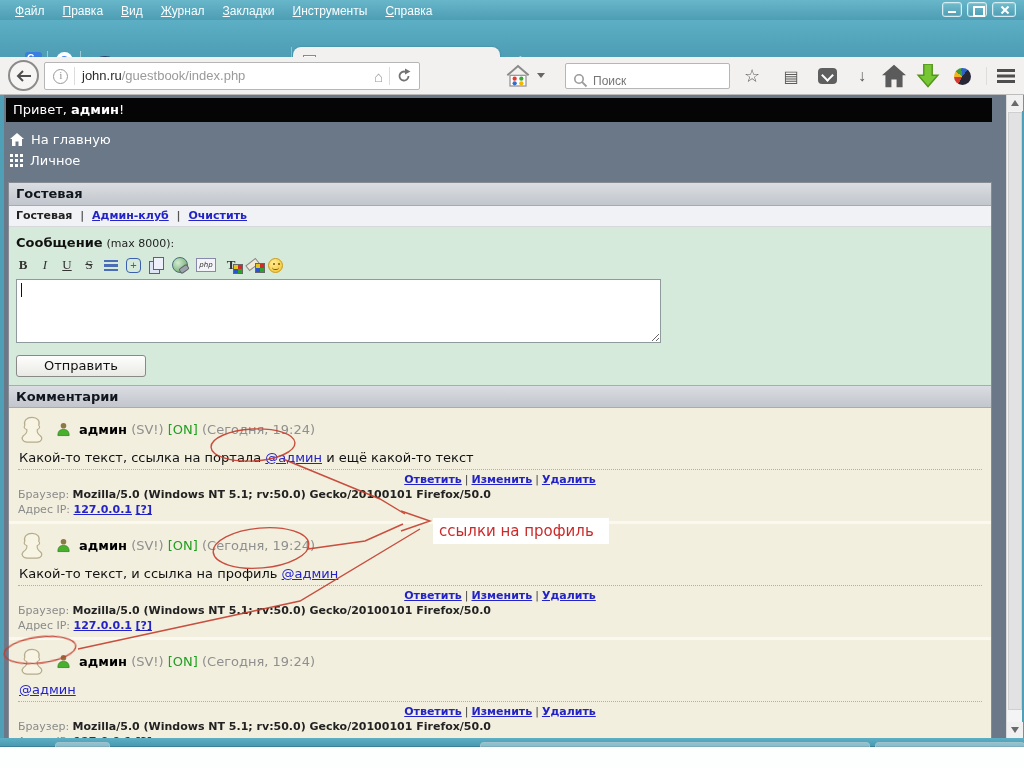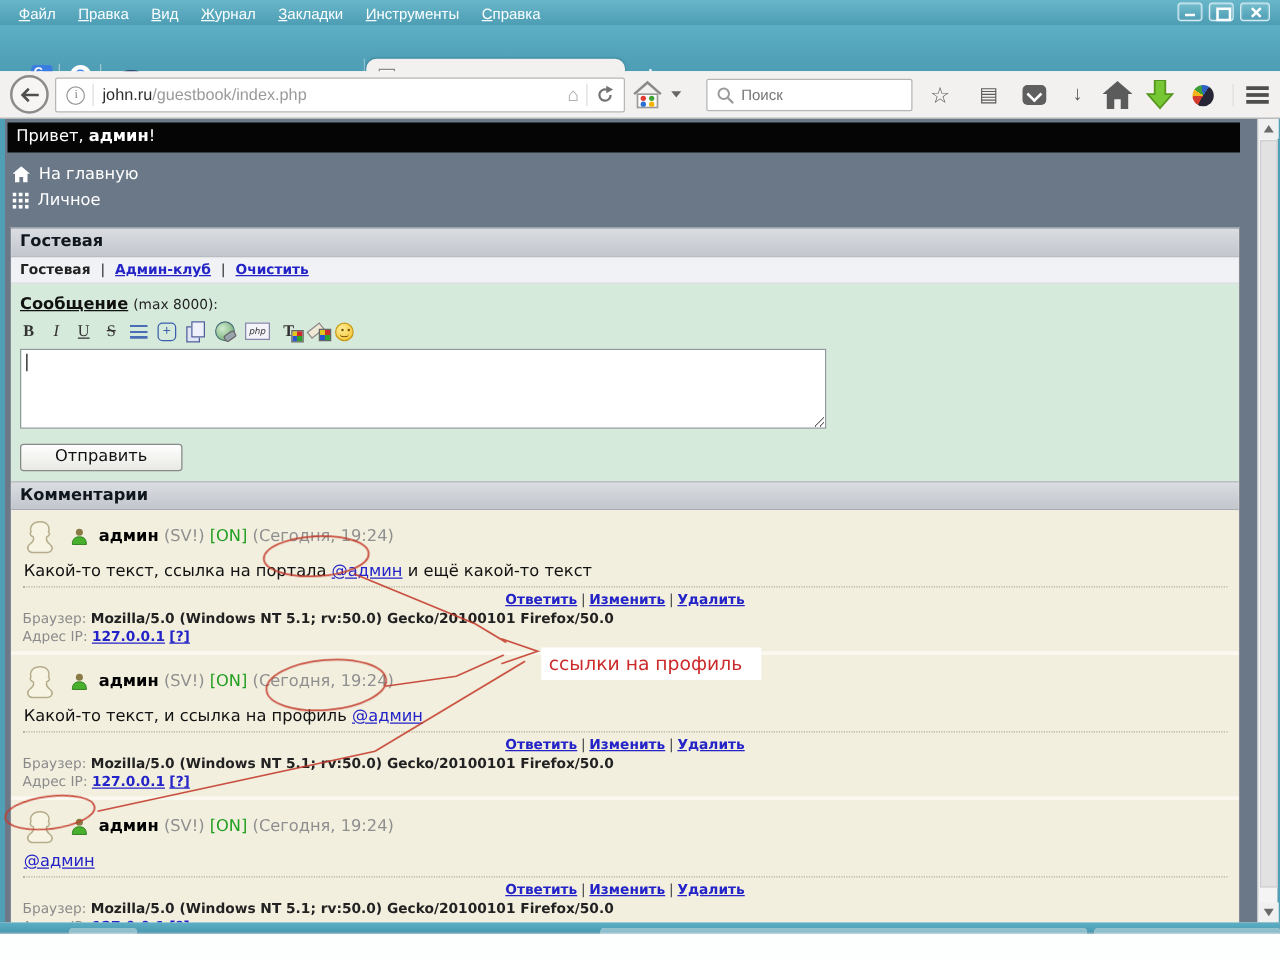--- a/index.html
+++ b/index.html
@@ -47,34 +47,34 @@
   .icon-cms::before { content:""; position:absolute; left:2px; top:0; width:11px; height:7px;
               background:linear-gradient(#fafafa 0 2px,#9a9a9a 2px 3px,#dcdcdc 3px 5px,#9a9a9a 5px 7px); border:1px solid #8a8a8a; }
   .cms-txt { position:absolute; left:0; bottom:-1px; color:#d42a1e; font-size:7px; font-weight:bold; }
   .newtab { position:absolute; left:512px; top:31px; color:#eefafd; font-size:15px; font-weight:bold; padding:0 4px; }
 
   
   .navbar { position:absolute; left:0; top:57px; width:1024px; height:38px; background:#f3f1ef;
             border-bottom:1px solid #bcbcbc; }
   .backbtn { position:absolute; left:8px; top:3px; width:31px; height:31px; border:2px solid #8b8b8b;
              border-radius:50%; background:#f6f5f3; display:flex; align-items:center; justify-content:center; }
-  .urlbar { position:absolute; left:44px; top:5px; width:456px; height:28px; background:#fff;
+  .urlbar { position:absolute; left:44px; top:5px; width:376px; height:28px; background:#fff;
             border:1px solid #b6b6b6; border-radius:2px; display:flex; align-items:center; }
   .info-badge { position:relative; width:15px; height:15px; border:1px solid #999; border-radius:50%; margin:0 6px 0 8px; }
   .info-badge::after { content:"i"; position:absolute; left:5.5px; top:0px; font-size:10px; color:#888; font-family:"Liberation Serif",serif; }
   .url-text { flex:1; font-size:13px; border-left:1px solid #ddd; padding-left:7px; height:18px; line-height:18px; }
   .url-host { color:#2b2b2b; }
   .url-path { color:#9a9a9a; }
   .urlbar-right { display:flex; align-items:center; gap:6px; padding-right:7px; }
   .glyph-house { color:#9a9a9a; font-size:15px; }
   .ub-sep { width:1px; height:18px; background:#ddd; }
   .tb-caret { position:absolute; left:537px; top:16px; width:0; height:0; border-left:4px solid transparent;
               border-right:4px solid transparent; border-top:5px solid #666; }
   .searchbox { position:absolute; left:565px; top:6px; width:165px; height:26px; background:#fff;
-               border:1px solid #b6b6b6; border-radius:2px; display:flex; align-items:center; }
+               border:1px solid #b6b6b6; border-radius:2px; display:flex; align-items:flex-end; }
   .searchbox input { border:none; outline:none; width:120px; font-size:12px; color:#444;
                      font-family:"Liberation Sans",sans-serif; background:transparent; }
   .tool-ic { position:absolute; top:7px; width:24px; height:24px; display:flex; align-items:center; justify-content:center; }
   .glyph { color:#5c5c5c; }
   .pocket { width:19px; height:16px; border-radius:4px; background:#5f5f5f; position:relative; }
   .pocket::after { content:""; position:absolute; left:5px; top:3px; width:7px; height:7px;
                    border-left:2px solid #fff; border-bottom:2px solid #fff; transform:rotate(-45deg); }
   .ext-circle { width:17px; height:17px; border-radius:50%;
                 background:conic-gradient(from 210deg,#d23b2e 0 55deg,#f0b41f 55deg 95deg,#3c9e38 95deg 140deg,#2f61c4 140deg 185deg,#262637 185deg 360deg); }
   .hamb { position:relative; width:18px; height:14px; }
@@ -97,21 +97,21 @@
   .bar-gray { height:23px; background:linear-gradient(#dadde1,#c2c6cd); border-bottom:1px solid #a7abb3;
               line-height:22px; padding-left:7px; font-size:13px; color:#10161e; }
   .bar-title { font-weight:bold; }
   .submenu { height:21px; background:#f1f2f5; border-bottom:1px solid #d6d8db; font-size:11px;
              font-weight:bold; line-height:20px; padding-left:7px; color:#222; }
   .submenu .sep { color:#555; margin:0 4px; }
   a.lnk { color:#2323c8; text-decoration:underline; cursor:pointer; }
   .submenu a.lnk { font-weight:bold; }
 
   .form-area { background:#d6eadb; padding:5px 7px 8px; }
-  .form-label { font-size:13px; font-weight:bold; color:#111;text-decoration:underline; }
+  .form-label { font-size:13px; font-weight:bold; color:#111; }
   .form-hint { font-size:11px; font-weight:normal; color:#222; margin-left:4px; }
   .bb-toolbar { margin-top:4px; height:20px; display:flex; align-items:center; gap:8px; }
   .bb { display:inline-flex; align-items:center; justify-content:center; min-width:14px; height:18px;
         font-family:"Liberation Serif",serif; font-size:13px; color:#333; cursor:pointer; }
   .bb-b { font-weight:bold; }
   .bb-i { font-style:italic; }
   .bb-u { text-decoration:underline; }
   .bb-s { text-decoration:line-through; }
   .bb-list { width:13px; height:11px;
              background:repeating-linear-gradient(to bottom,#4a6db5 0 2px,transparent 2px 4.5px); }

